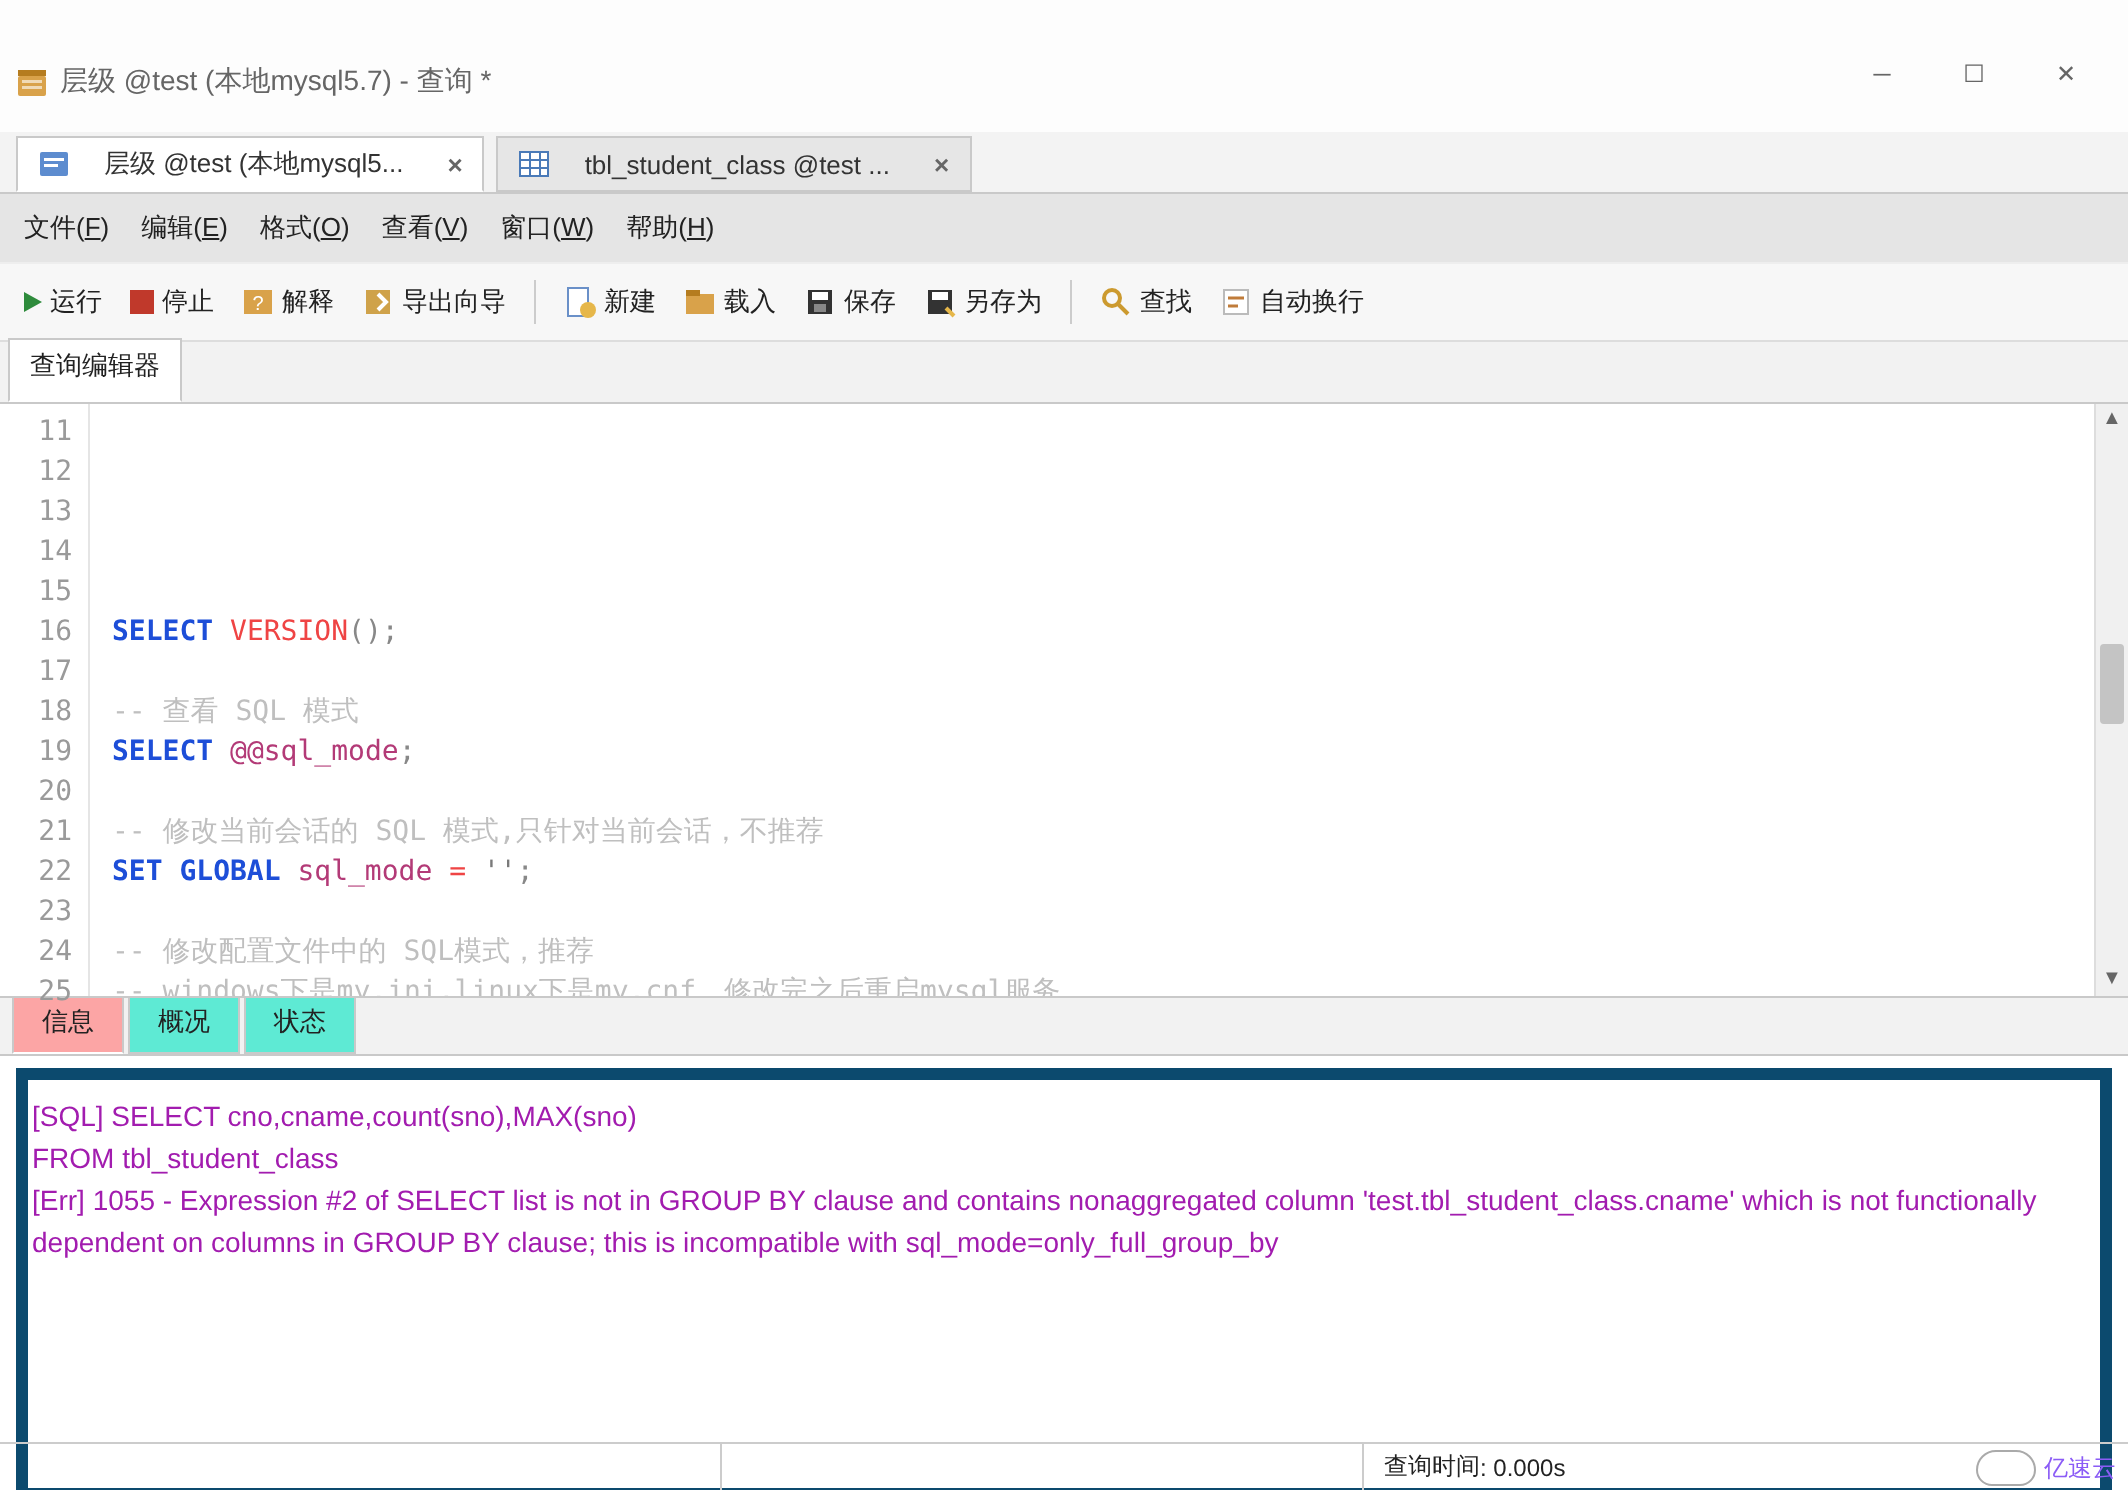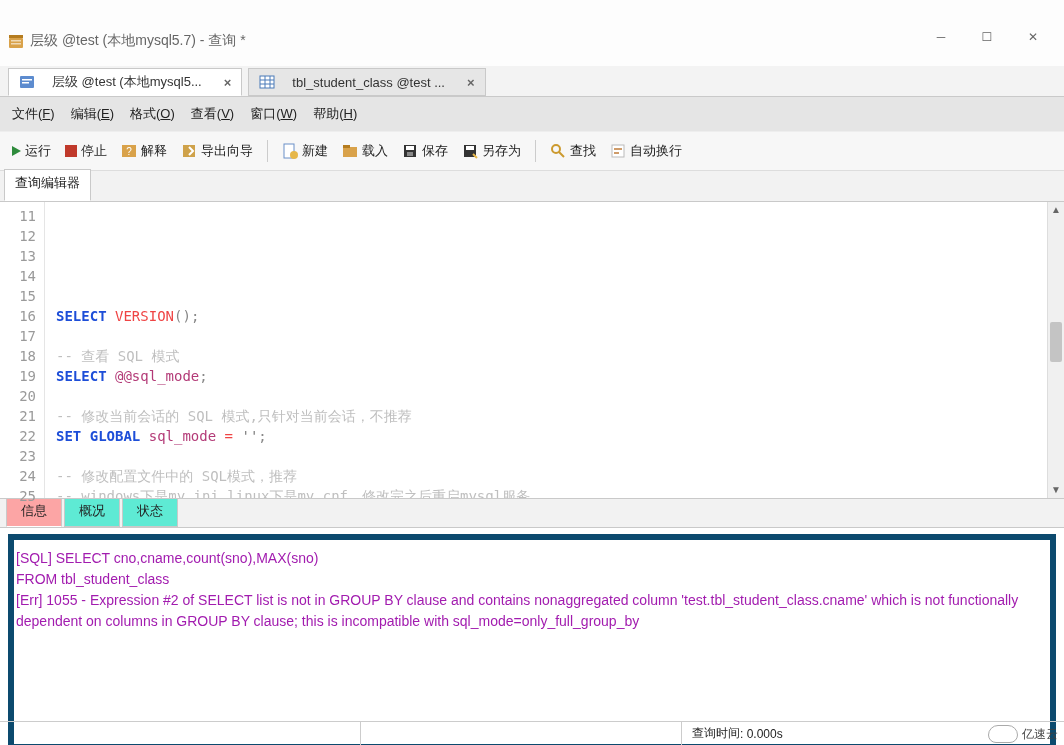--- a/index.html
+++ b/index.html
@@ -55,21 +55,21 @@
   .otab { height:24px; padding:3px 14px 0 14px; border:1px solid #c9c9c9; background:#5eead4; margin-right:2px; font-size:13px;}
   .otab.active { background:#fca5a5; border-bottom-color:#fff;}
   .output-pane { margin:6px 8px; border:6px solid #0c4a6e; height:188px; padding:8px 2px; font-size:14px; color:#a21caf; line-height:21px; overflow:auto; white-space:normal;}
   .statusbar { position:absolute; bottom:0; left:0; right:0; height:24px; font-size:12px; display:flex; align-items:center;}
   .statusbar .cell { border-top:1px solid #ccc; height:100%; display:flex; align-items:center; padding:0 10px; white-space:nowrap;}
   .statusbar .cell.sep-l { border-left:1px solid #ccc;}
   .tri-right { width:0;height:0;border-top:5px solid transparent;border-bottom:5px solid transparent;border-left:9px solid #2e8b3c;display:inline-block;}
   .sq-red { width:12px;height:12px;background:#c0392b;display:inline-block;}
   .watermark {
     position:absolute; right:6px; bottom:2px;
-    color:#404040; font-size:12px; display:flex; align-items:center; gap:4px;
+    color:#8b5cf6; font-size:12px; display:flex; align-items:center; gap:4px;
   }
   .watermark .cloud {
     width:28px; height:16px; border:1px solid #aaa; border-radius:10px 10px 8px 8px; position:relative;
   }
 </style>
 </head>
 <body>
 
 <div class="titlebar">
   <span class="app-icon">

